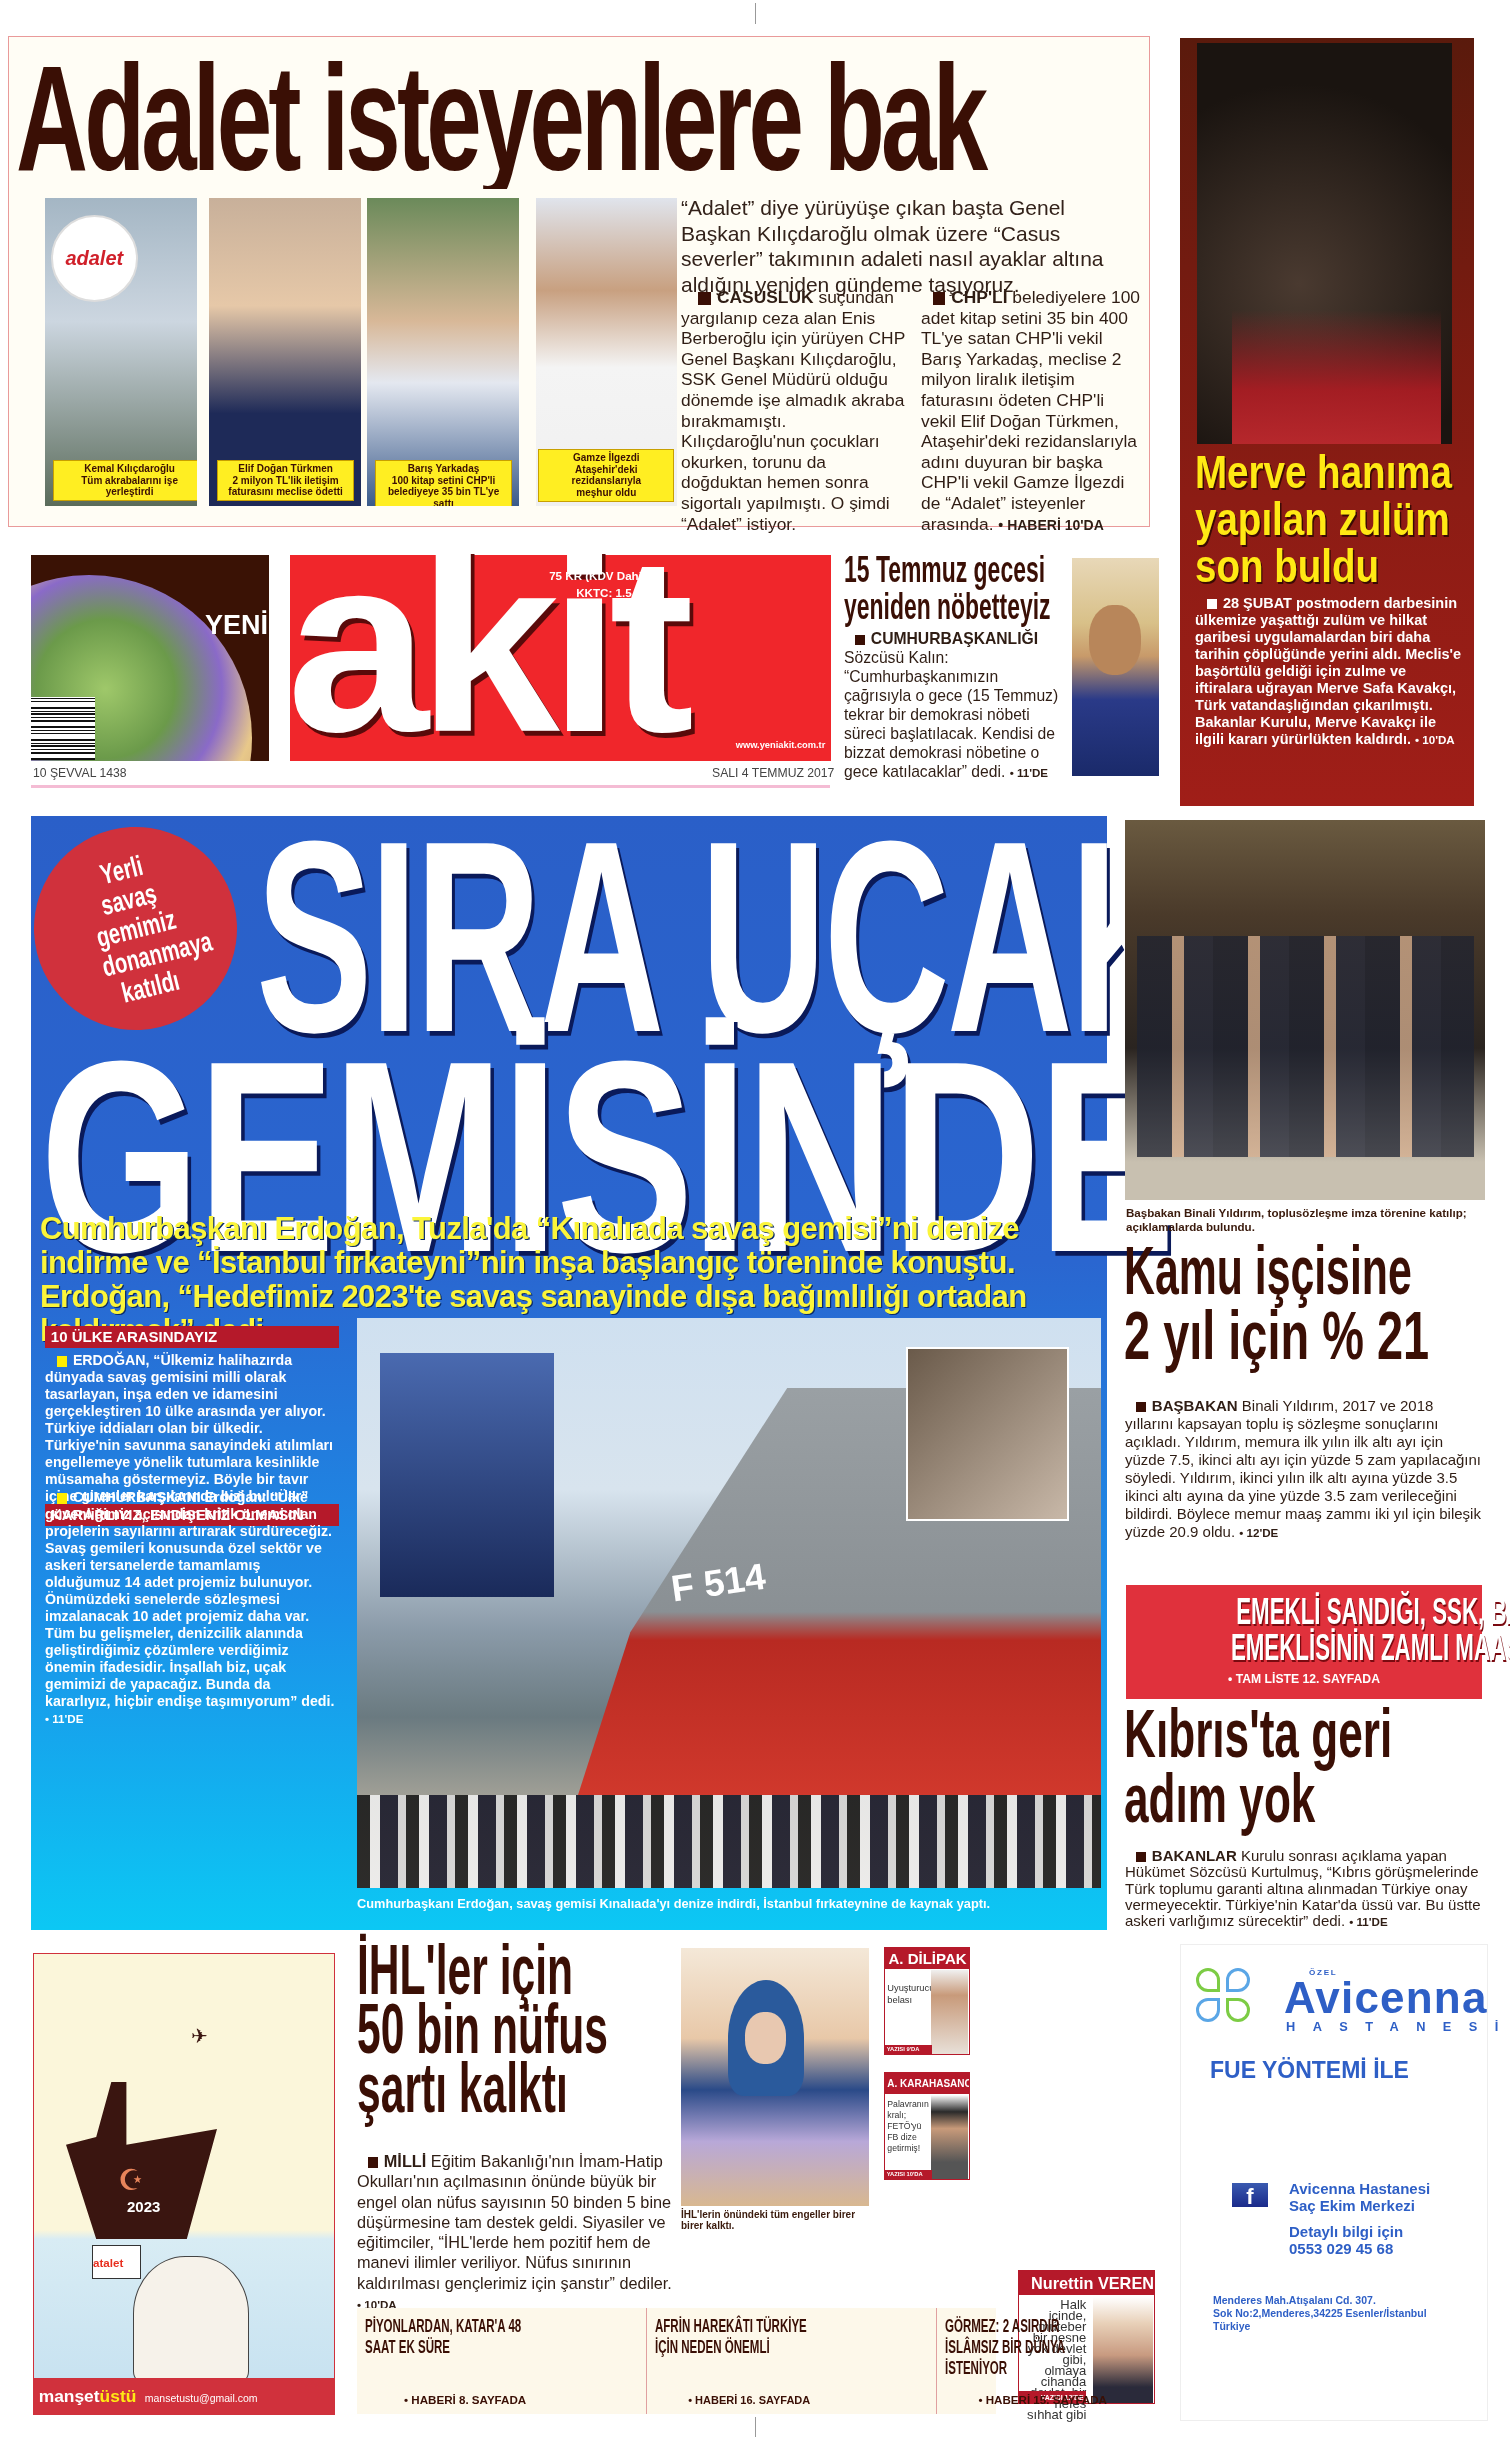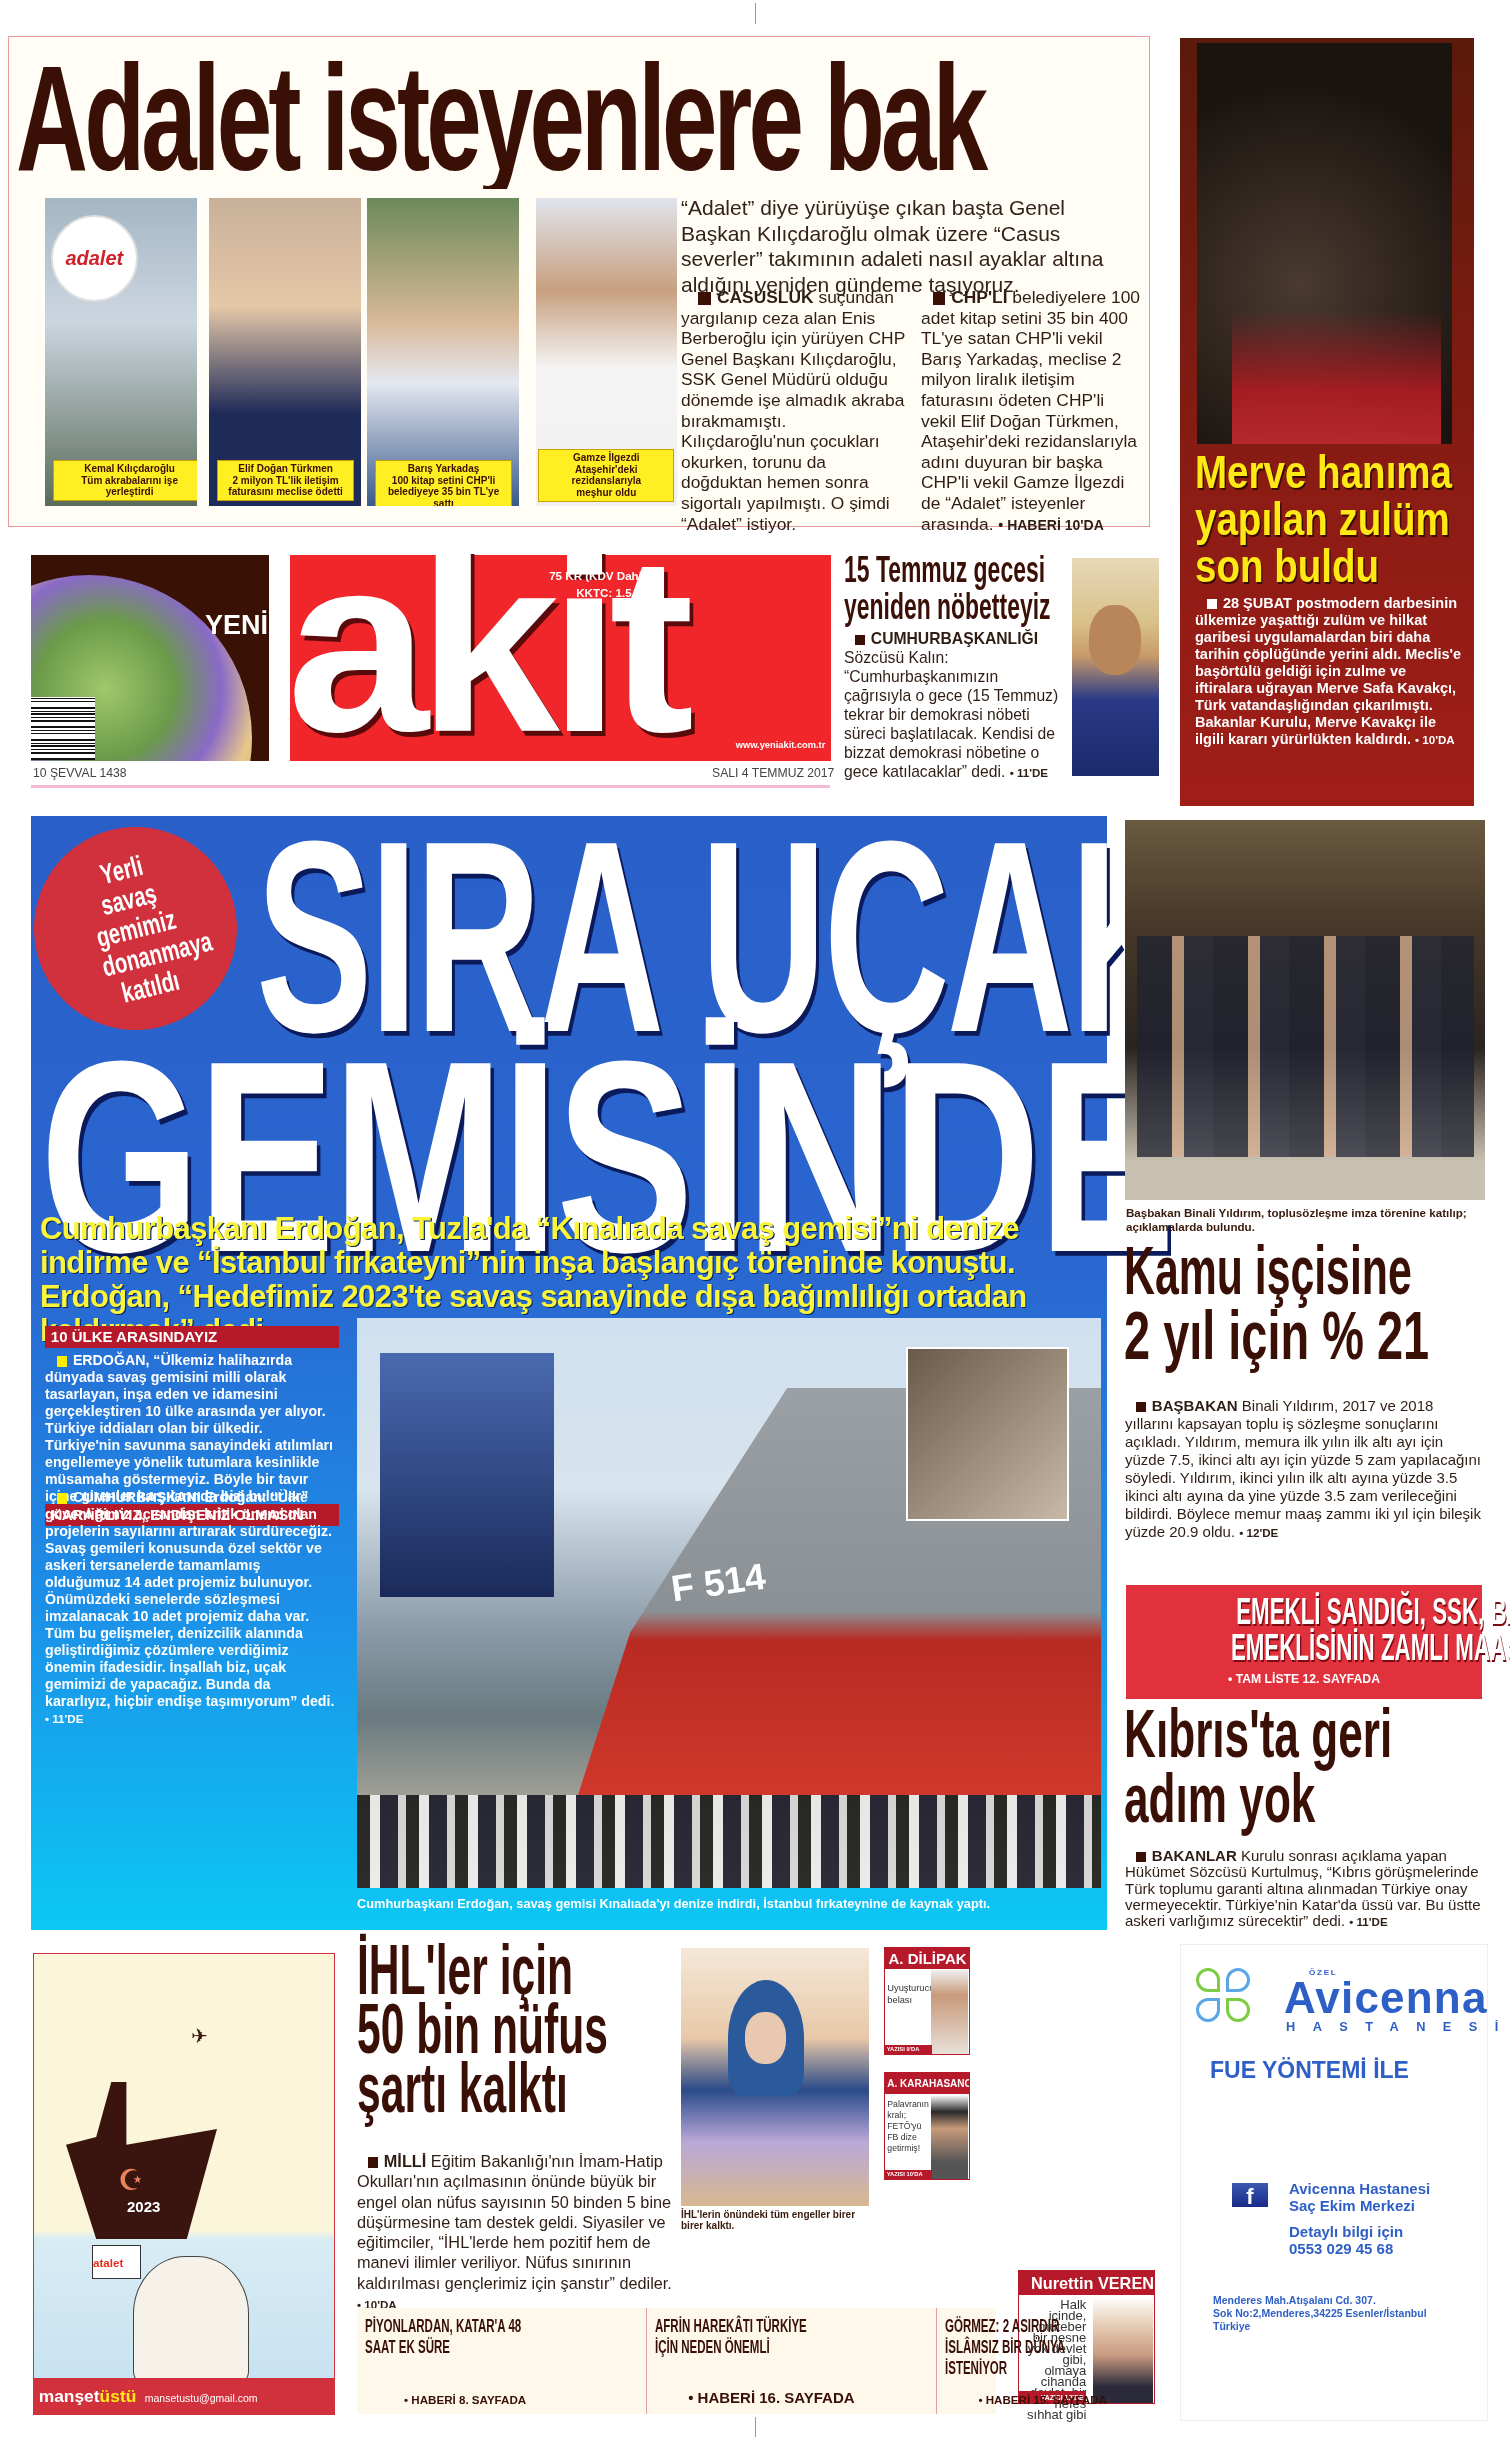--- a/index.html
+++ b/index.html
@@ -207,21 +207,21 @@
   <div style="position:absolute;left:0;bottom:0;width:67px;background:#b5192a;color:#fff;font-size:7px;font-weight:bold;padding:2.3px;">YAZISI 12'DE</div>
 </div>
 
 <div class="abs" style="left:357px;top:2308px;width:639px;height:106px;background:#fdf8ea;display:flex;">
   <div style="flex:1;padding:7px 8.1px;border-right:1.2px solid #e0a0a0;position:relative;">
     <div style="font-weight:bold;font-size:18.6px;line-height:21px;color:#3a0f05;transform:scaleX(0.62);transform-origin:left top;width:273px;">PİYONLARDAN, KATAR'A 48 SAAT EK SÜRE</div>
     <div style="position:absolute;left:47px;bottom:8.1px;font-size:11.6px;font-weight:bold;color:#3a0f05;">• HABERİ 8. SAYFADA</div>
   </div>
   <div style="flex:1;padding:7px 8.1px;border-right:1.2px solid #e0a0a0;position:relative;">
     <div style="font-weight:bold;font-size:18.6px;line-height:21px;color:#3a0f05;transform:scaleX(0.62);transform-origin:left top;width:273px;">AFRİN HAREKÂTI TÜRKİYE İÇİN NEDEN ÖNEMLİ</div>
-    <div style="position:absolute;left:41px;bottom:8.1px;font-size:15px;font-weight:bold;color:#3a0f05;">• HABERİ 16. SAYFADA</div>
+    <div style="position:absolute;left:41px;bottom:8.1px;font-size:11px;font-weight:bold;color:#3a0f05;">• HABERİ 16. SAYFADA</div>
   </div>
   <div style="flex:1;padding:7px 8.1px;position:relative;">
     <div style="font-weight:bold;font-size:18.6px;line-height:21px;color:#3a0f05;transform:scaleX(0.62);transform-origin:left top;width:273px;">GÖRMEZ: 2 ASIRDIR İSLÂMSIZ BİR DÜNYA İSTENİYOR</div>
     <div style="position:absolute;left:41px;bottom:8.1px;font-size:11.6px;font-weight:bold;color:#3a0f05;">• HABERİ 15. SAYFADA</div>
   </div>
 </div>
 
 <div class="abs" style="left:1180px;top:1944px;width:308px;height:477px;background:#fff;border:0.6px solid #eee;">
   <div class="abs" style="left:14.5px;top:23px;width:55px;height:55px;">
     <div style="position:absolute;left:0;top:0;width:24.4px;height:24.4px;border:3.5px solid #7ccc44;border-radius:50% 50% 0 50%;"></div>

